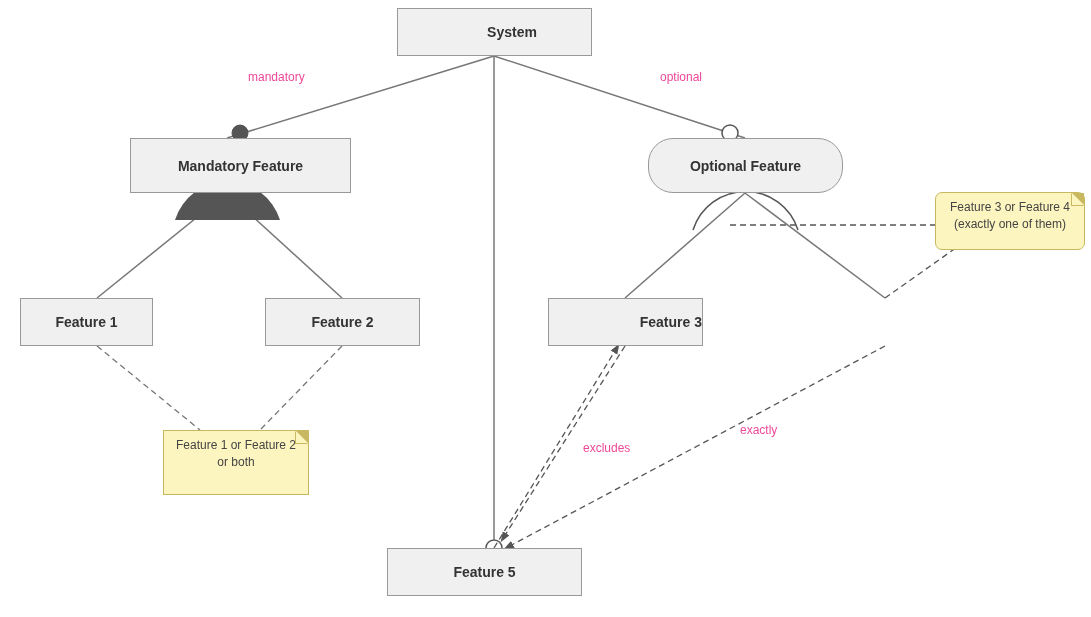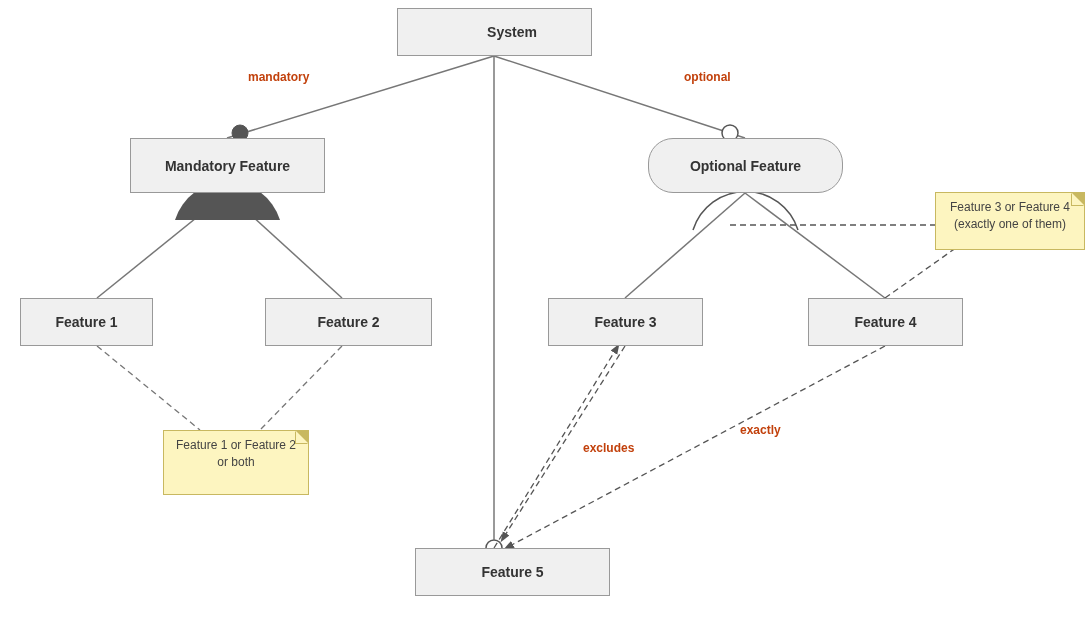--- a/index.html
+++ b/index.html
@@ -61,22 +61,21 @@
       width: 12px; height: 12px;
       background: #fdf5c0;
       border-bottom: 1.5px solid #c8b860;
       border-left: 1.5px solid #c8b860;
       transform: none;
       clip-path: polygon(0 0, 100% 100%, 0 100%);
     }
     .label-text {
       position: absolute;
       font-size: 12px;
-      color: #c2410c;
-      font-weight: bold;
+      color: #ec4899;
     }
   </style>
 </head>
 <body>
 
 <div id="diagram-container">
   <svg id="lines">
 
     <line x1="494" y1="56" x2="227" y2="138" stroke="#777" stroke-width="1.5"></line>
 
@@ -119,54 +118,51 @@
       <marker id="arrow" markerWidth="8" markerHeight="8" refX="6" refY="3" orient="auto">
         <path d="M0,0 L0,6 L8,3 z" fill="#555"></path>
       </marker>
     </defs>
   </svg>
 
   <div class="node-box" style="left:397px; top:8px; width:195px; height:48px;padding-left:35px;">
     <span>System</span>
   </div>
 
-  <div class="node-box" style="left:130px; top:138px; width:195px; height:55px;">
+  <div class="node-box" style="left:130px; top:138px; width:221px; height:55px;">
     <span>Mandatory Feature</span>
   </div>
 
   <div class="node-box" style="left:648px; top:138px; width:195px; height:55px;border-radius:25px;">
     <span>Optional Feature</span>
   </div>
 
   <div class="node-box" style="left:20px; top:298px; width:133px; height:48px;">
     <span>Feature 1</span>
   </div>
 
-  <div class="node-box" style="left:265px; top:298px; width:167px; height:48px;">
+  <div class="node-box" style="left:265px; top:298px; width:155px; height:48px;">
     <span>Feature 2</span>
   </div>
 
-  <div class="node-box" style="left:548px; top:298px; width:155px; height:48px;">
+  <div class="node-box" style="left:548px; top:298px; width:155px; height:48px;justify-content:flex-end;">
     <span>Feature 3</span>
   </div>
 
-  <div class="node-box" style="left:808px; top:298px; width:155px; height:48px;">
-    <span>Feature 4</span>
-  </div>
 
-  <div class="node-box" style="left:415px; top:548px; width:195px; height:48px;">
+  <div class="node-box" style="left:387px; top:548px; width:195px; height:48px;">
     <span>Feature 5</span>
   </div>
 
   <div class="note-box" style="left:163px; top:430px; width:146px; height:65px;">
     <span>Feature 1 or Feature 2<br>or both</span>
   </div>
 
-  <div class="note-box" style="left:935px; top:192px; width:150px; height:58px;">
+  <div class="note-box" style="left:935px; top:192px; width:150px; height:58px;border-radius:7px;">
     <span>Feature 3 or Feature 4<br>(exactly one of them)</span>
   </div>
 
   <span class="label-text" style="left:248px; top:70px;">mandatory</span>
-  <span class="label-text" style="left:684px; top:70px;">optional</span>
+  <span class="label-text" style="left:660px; top:70px;">optional</span>
   <span class="label-text" style="left:583px; top:393px;margin-top:48px;">excludes</span>
   <span class="label-text" style="left:740px; top:423px;">exactly</span>
 
 </div>
 
 </body></html>

